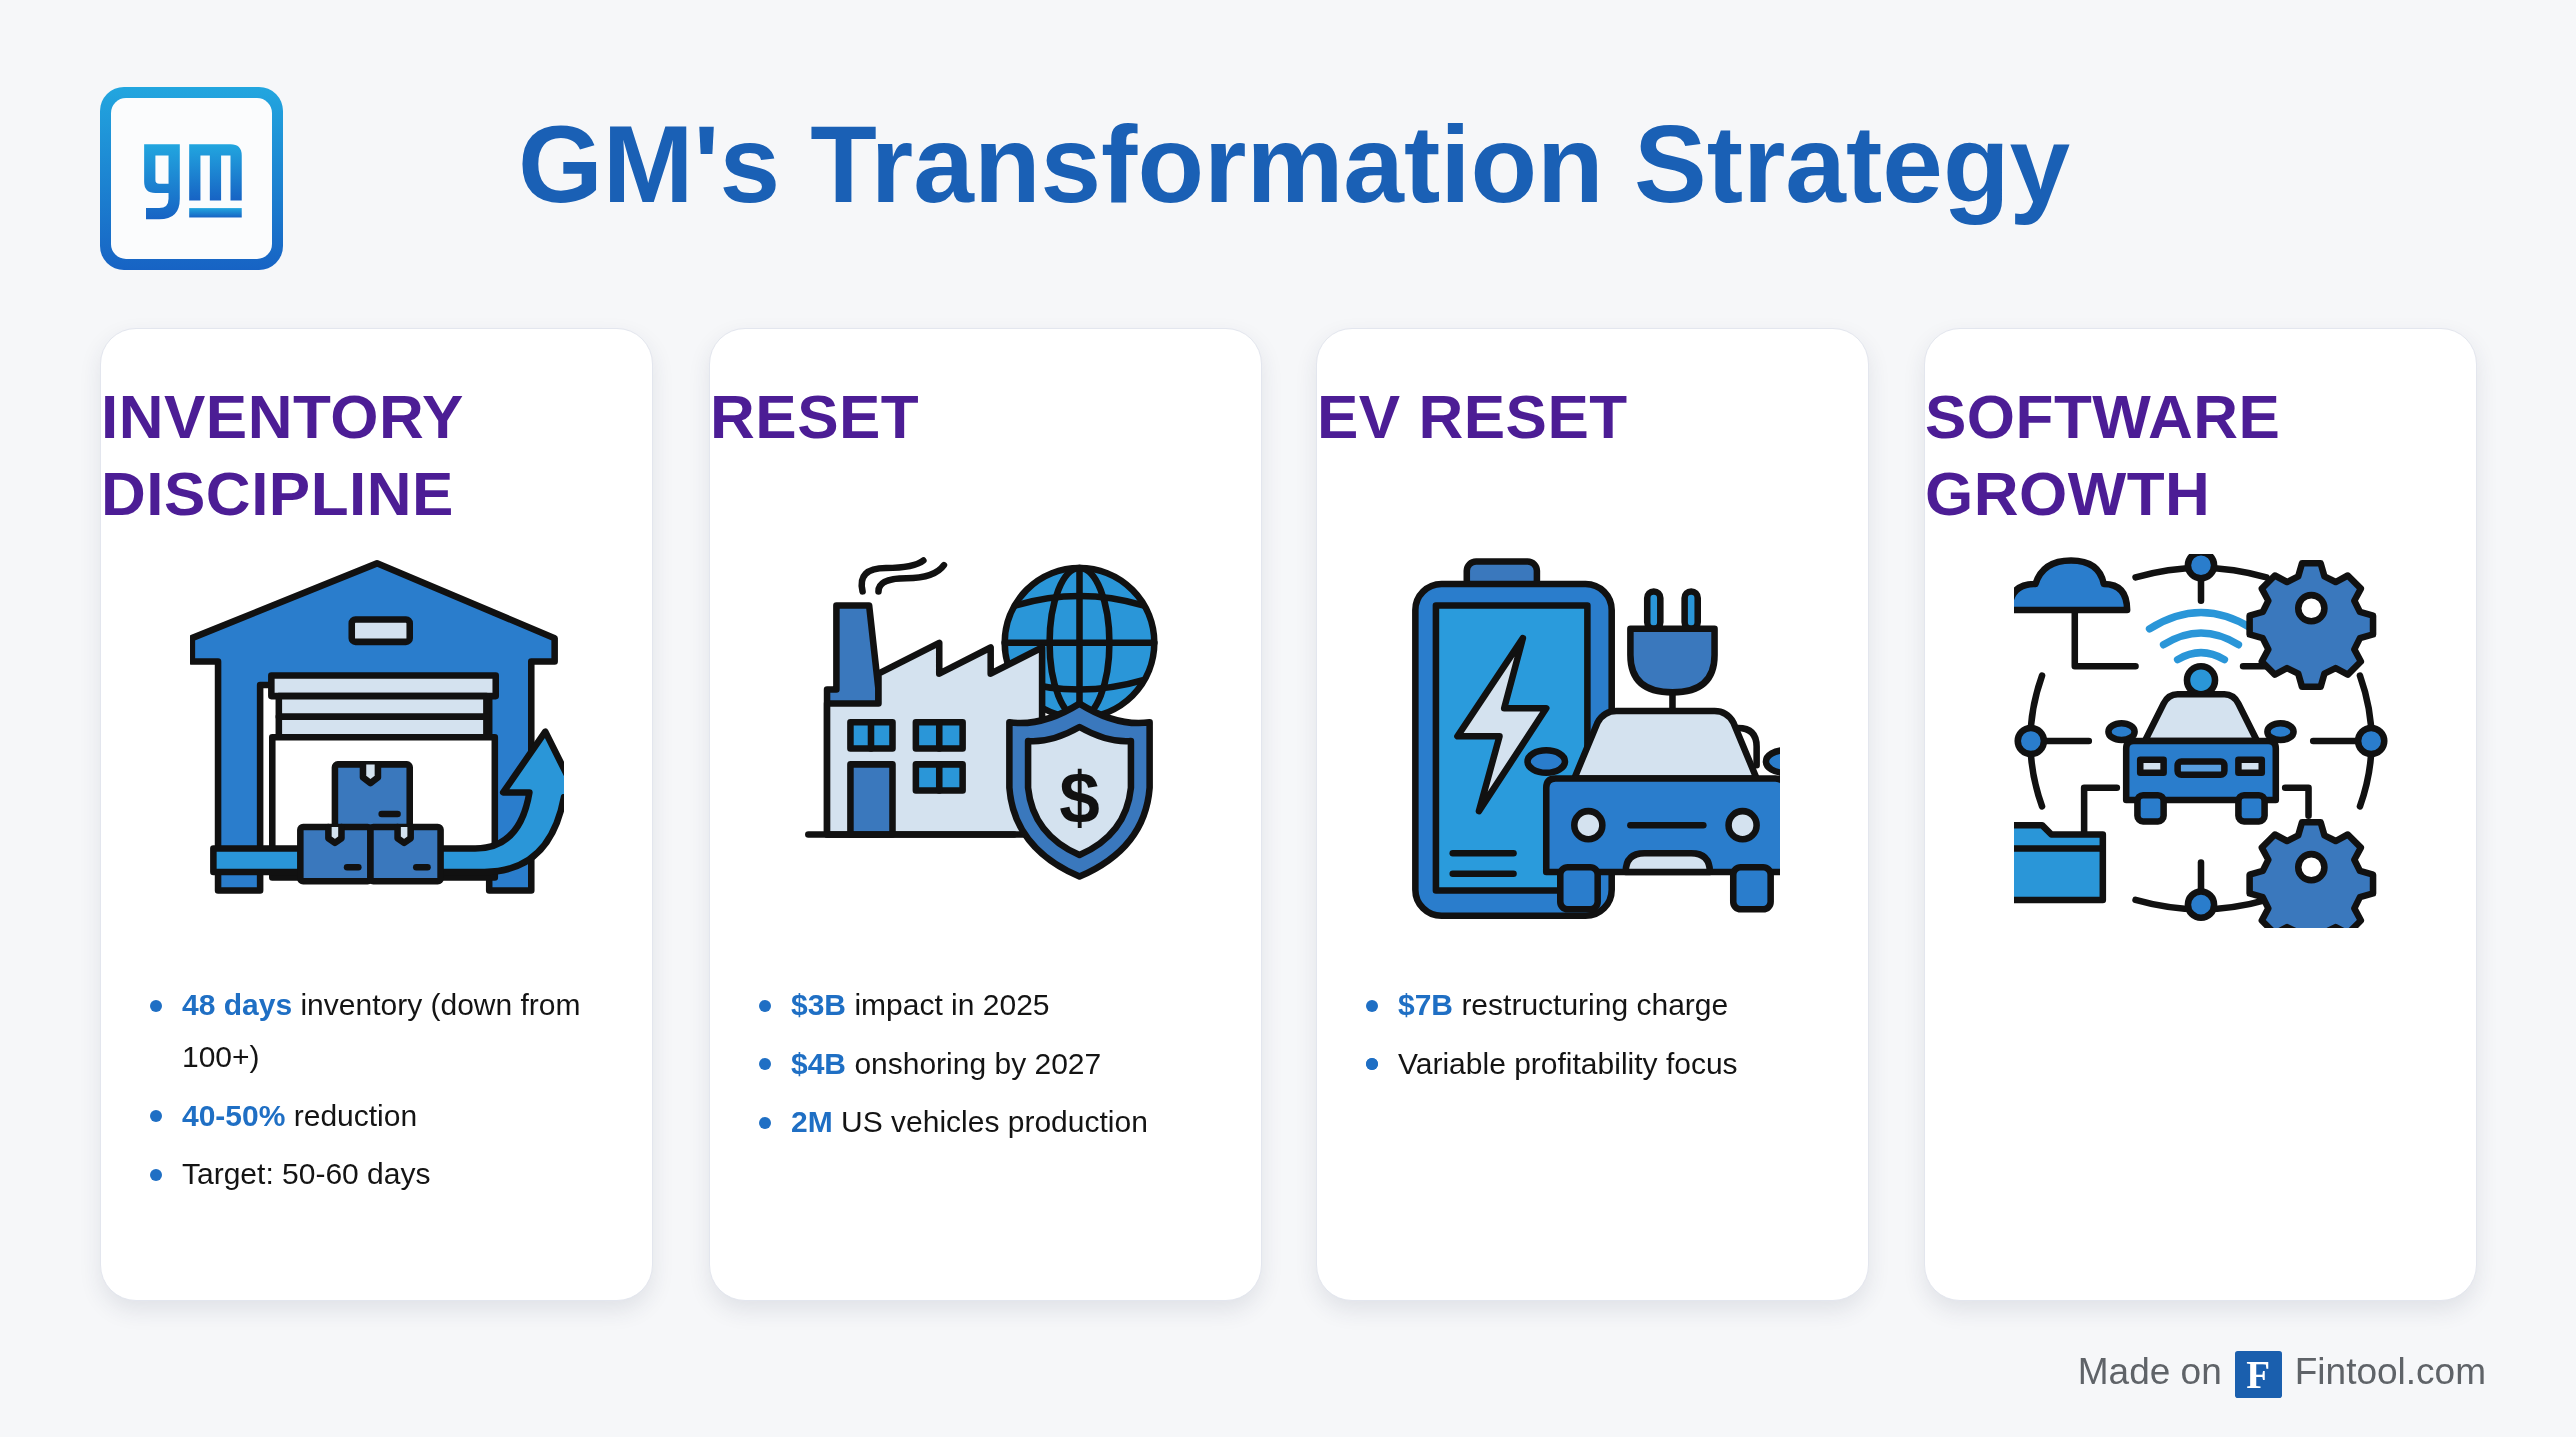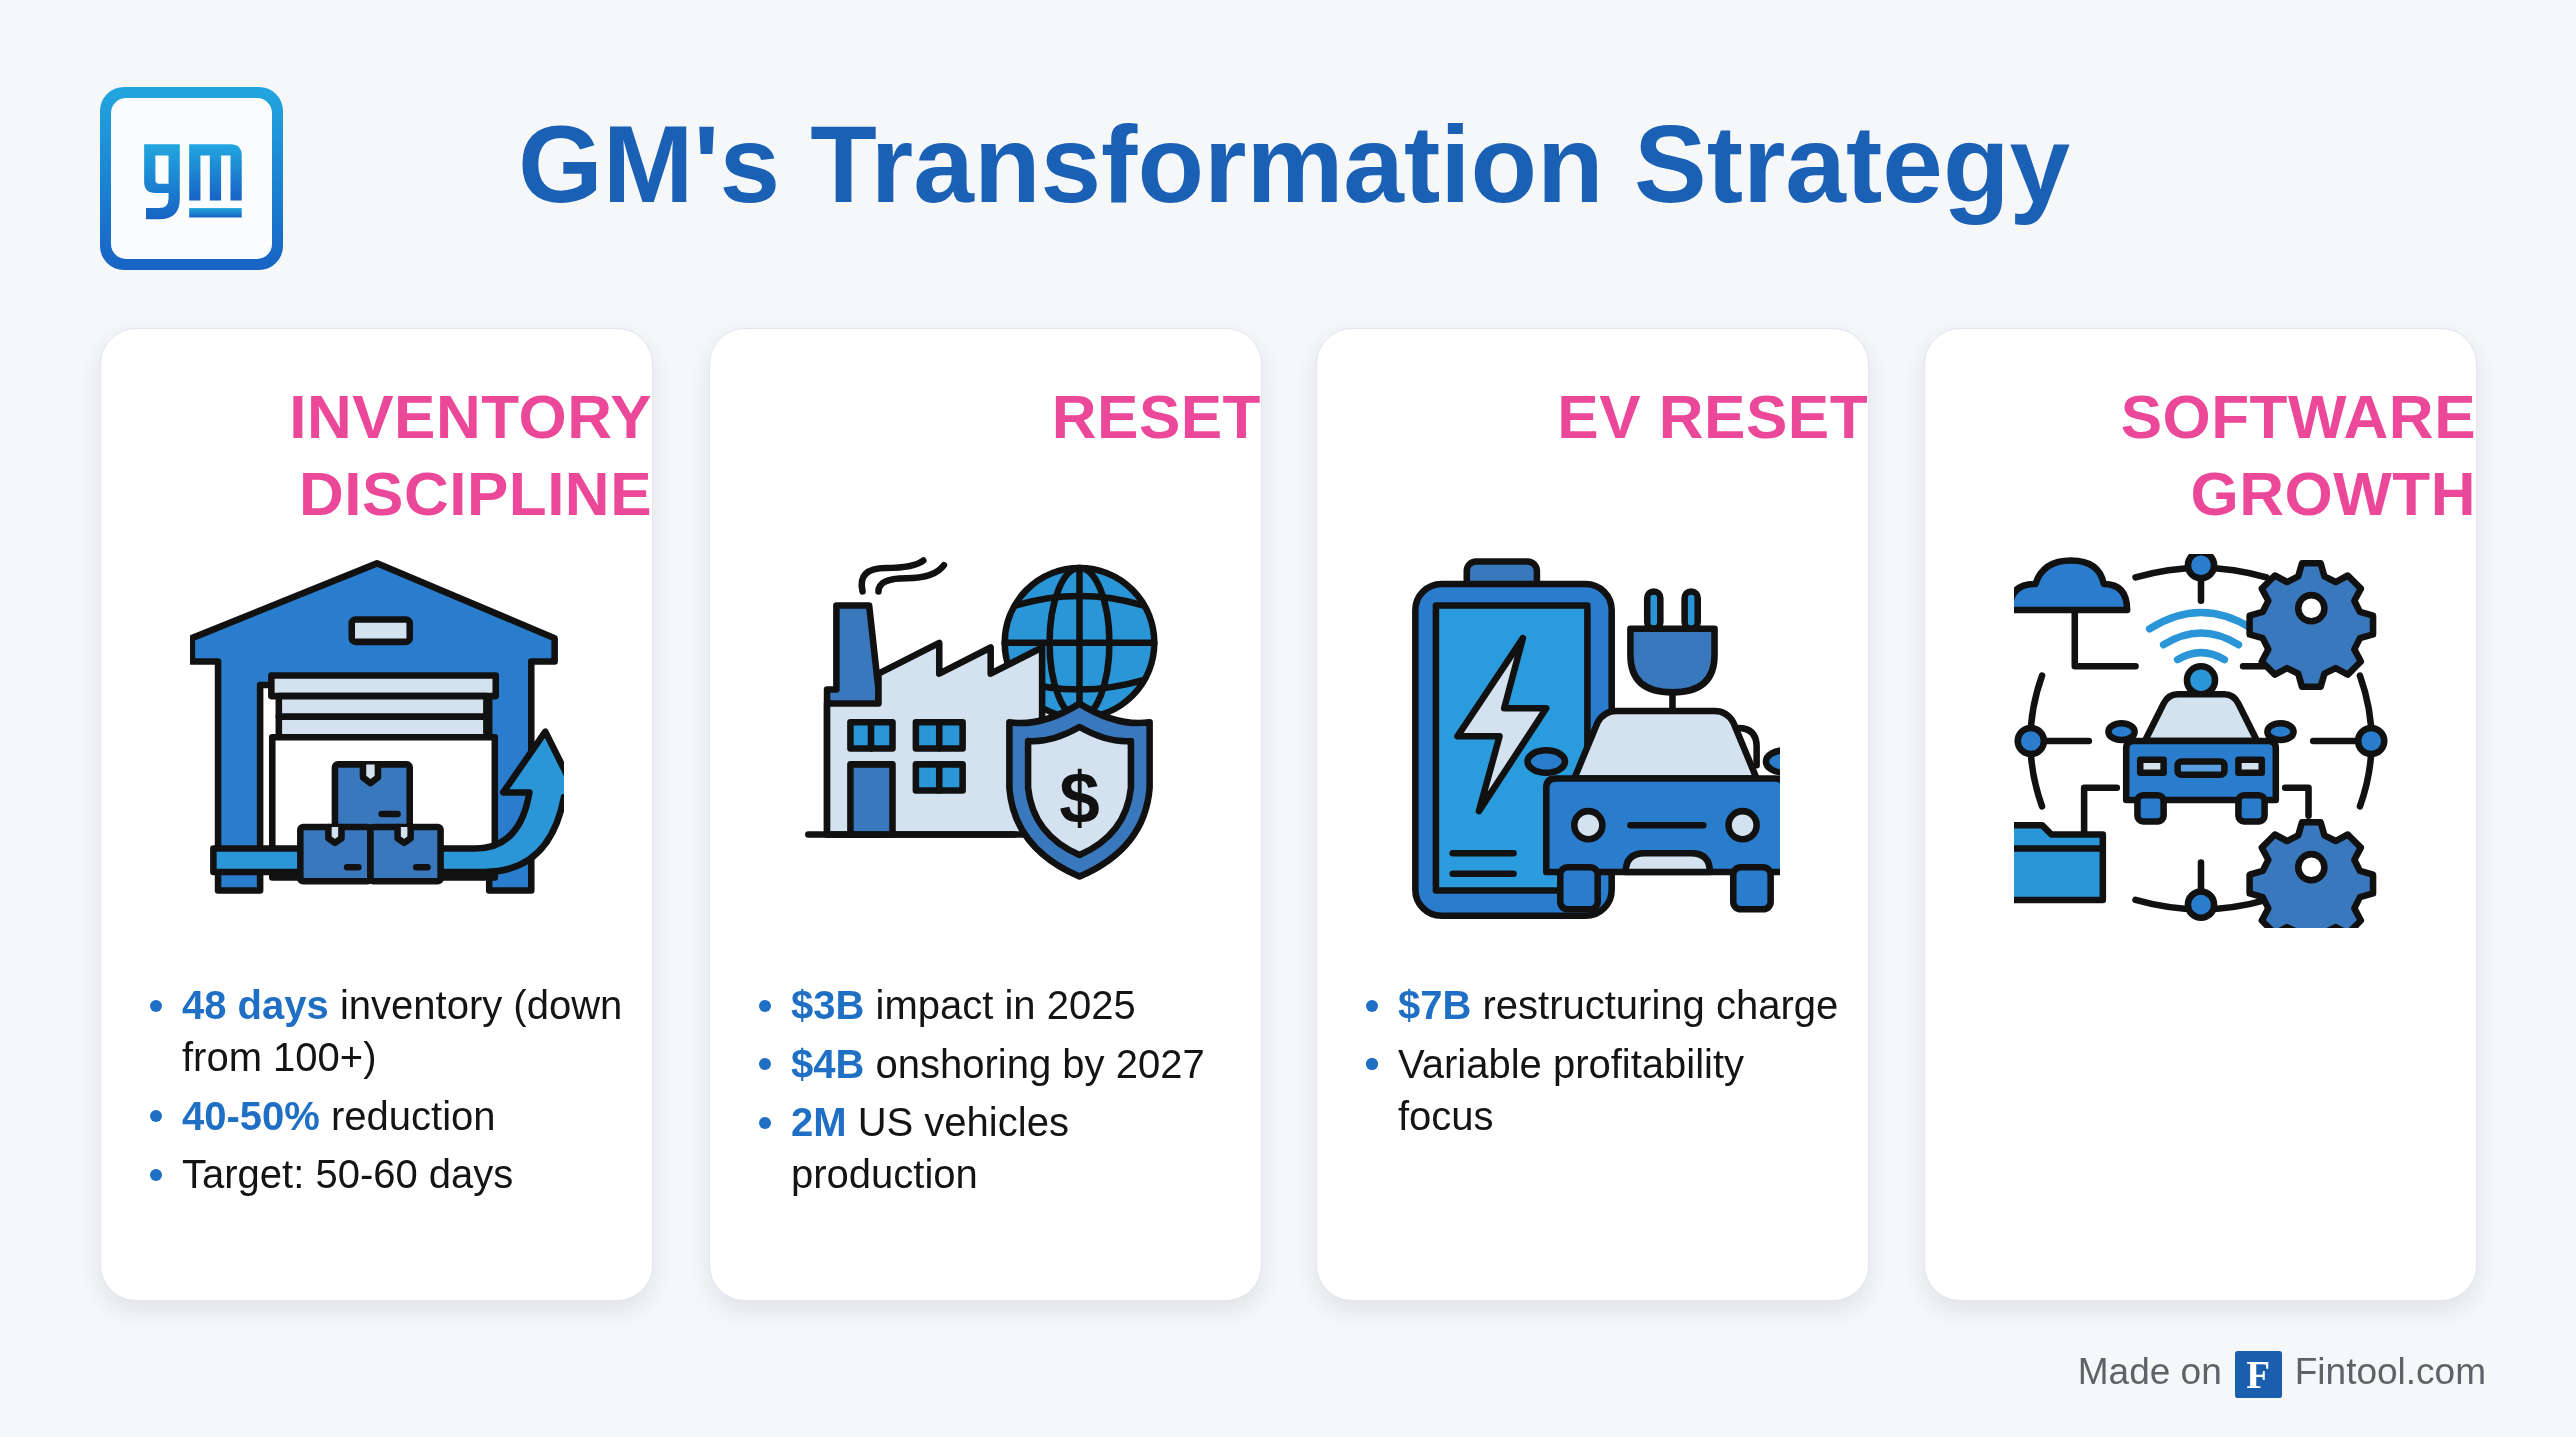--- a/index.html
+++ b/index.html
@@ -27,32 +27,32 @@
     line-height:1;
   }
   .card {
     position:absolute; top:328px; width:553px; height:973px;
     background:#ffffff; border-radius:36px;
     border:1.9px solid #e3e6ee; box-sizing:border-box;
     box-shadow:0 9.4px 22.5px rgba(40,50,80,0.10);
   }
   .card-title {
     position:absolute; left:0; right:0; top:49px;
-    text-align:right; color:#ec4899;
+    text-align:left; color:#4c1d95;
     font-size:62px; font-weight:700; line-height:77px;
     letter-spacing:0.5px;
   }
   .card-title span { display:block; }
   .card-icon {
     position:absolute; left:89px; top:225px; width:374px; height:374px;
   }
   .bullets {
     position:absolute; left:45px; right:19px; top:650px;
     margin:0; padding:0; list-style:none;
-    font-size:40px; line-height:52px; color:#141414;
+    font-size:30px; line-height:52px; color:#141414;
   }
   .bullets li { position:relative; padding-left:36px; margin-bottom:6.6px; }
   .bullets li .dot {
     position:absolute; left:3.7px; top:20.6px; width:12px; height:12px;
     border-radius:50%; background:#1f6fc4;
   }
   .hl { color:#1f6fc4; font-weight:700; }
   .footer {
     position:absolute; right:90px; top:1351px;
     display:flex; align-items:flex-start; gap:13px;

